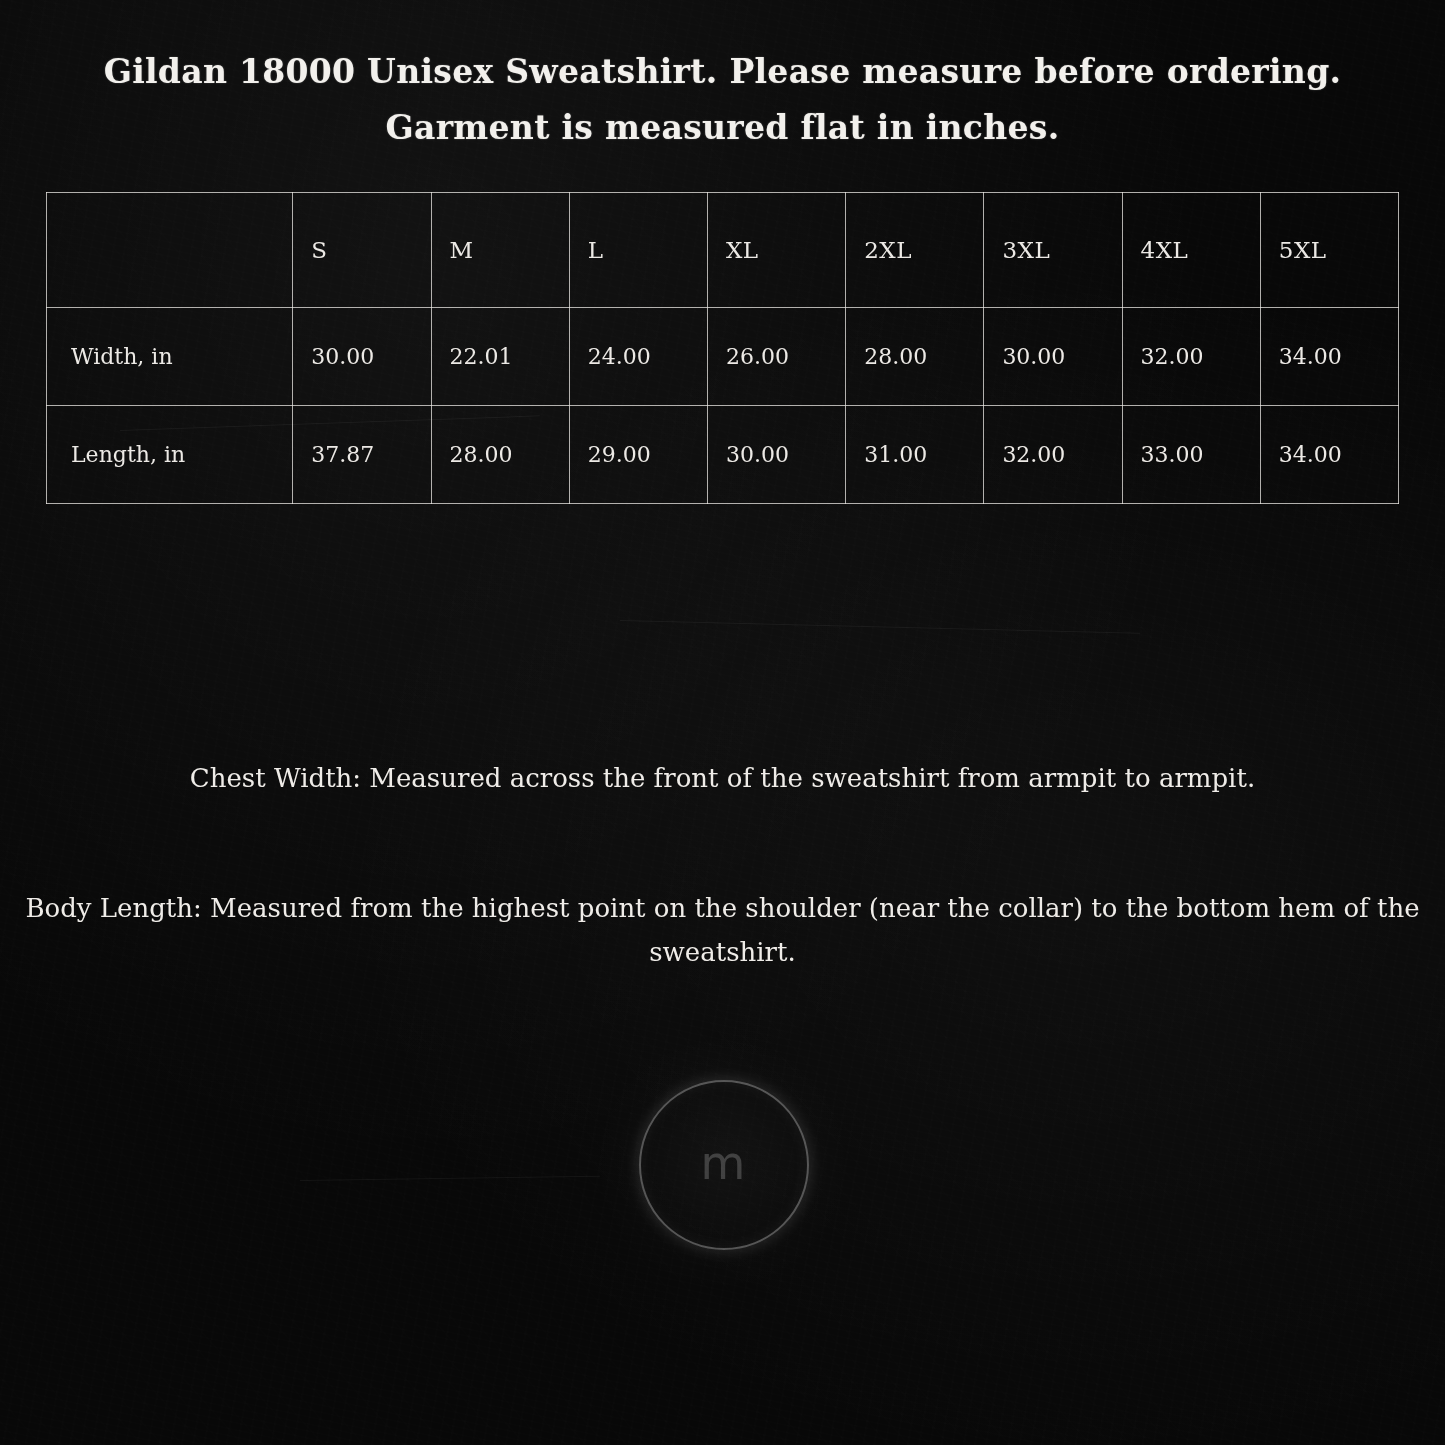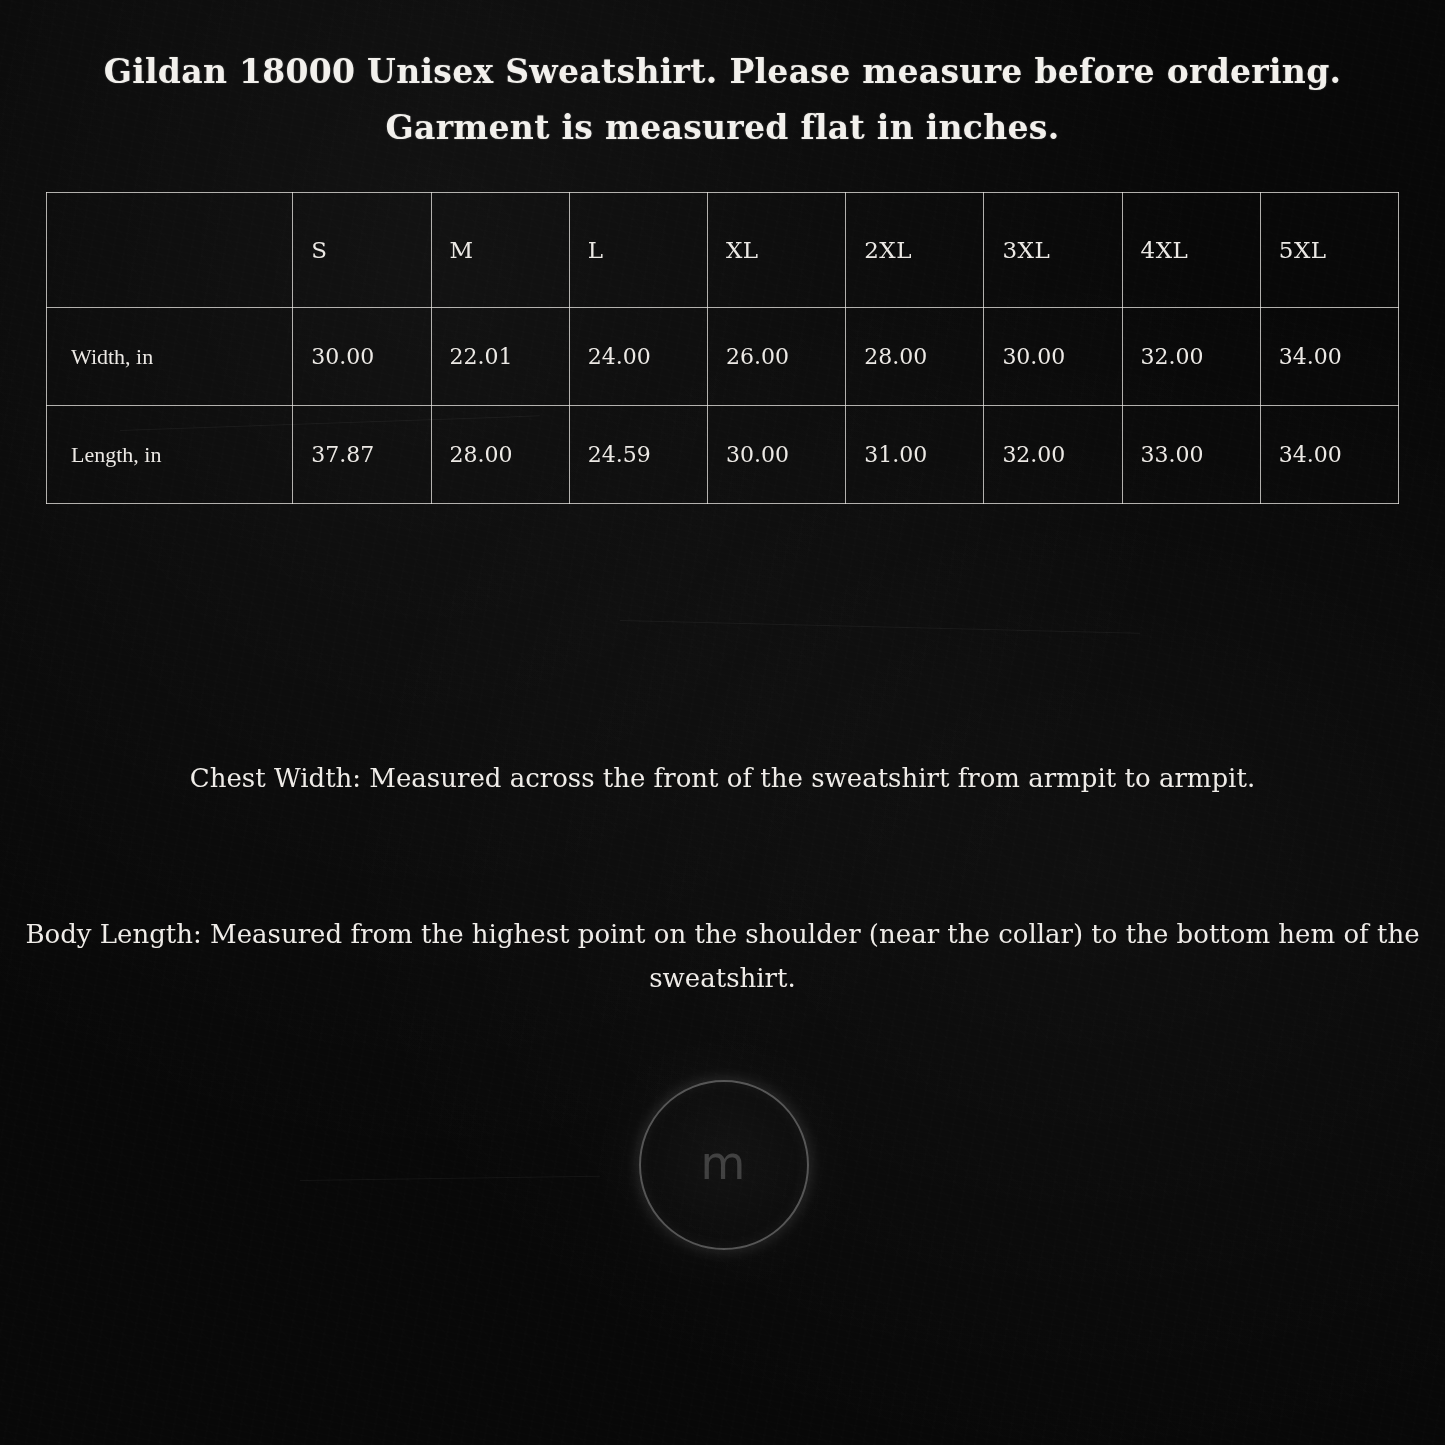--- a/index.html
+++ b/index.html
@@ -75,38 +75,37 @@
   }
   table.size-table tbody td {
     height: 97px;
   }
   tbody tr.tall td { height: 148px; }
   .rowlabel {
     font-size: 22px;
     line-height: 38px;
     padding-left: 24px !important;
     padding-right: 8px !important;
-    font-family: Liberation Serif, serif;
   }
   col.c-label { width: 246px; }
   col.c-size  { width: 138px; }
 
   .note {
     position: absolute;
     left: 0;
     width: 1445px;
     text-align: center;
     color: #efece8;
     font-size: 26px;
     line-height: 44px;
     padding: 0 24px;
     box-sizing: border-box;
   }
   #note-chest { top: 756px; }
-  #note-body  { top: 912px; }
+  #note-body  { top: 886px; }
 
   .logo-box {
     position: absolute;
     left: 594px;
     top: 1035px;
     width: 256px;
     height: 256px;
     background: radial-gradient(circle at 50% 50%, rgba(255,255,255,0.035) 0%, rgba(255,255,255,0.012) 45%, rgba(255,255,255,0) 72%);
   }
   .logo-ring {
@@ -181,21 +180,21 @@
         <td>26.00</td>
         <td>28.00</td>
         <td>30.00</td>
         <td>32.00</td>
         <td>34.00</td>
       </tr>
       <tr>
         <td class="rowlabel">Length, in</td>
         <td>37.87</td>
         <td>28.00</td>
-        <td>24.59</td>
+        <td>29.00</td>
         <td>30.00</td>
         <td>31.00</td>
         <td>32.00</td>
         <td>33.00</td>
         <td>34.00</td>
       </tr>
     </tbody>
   </table>
 
   <div class="note" id="note-chest">Chest Width: Measured across the front of the sweatshirt from armpit to armpit.</div>

